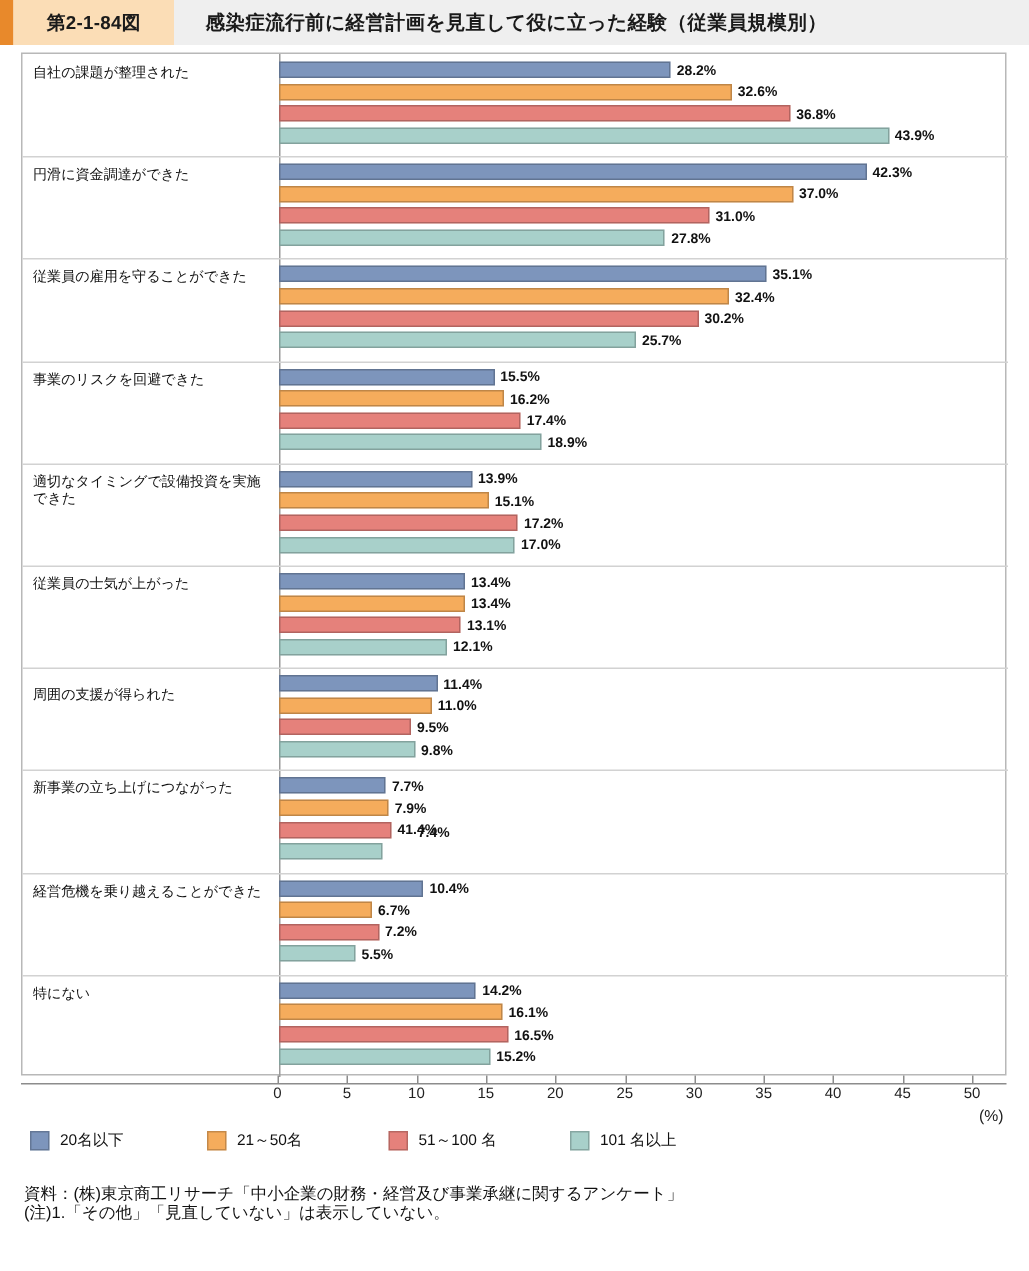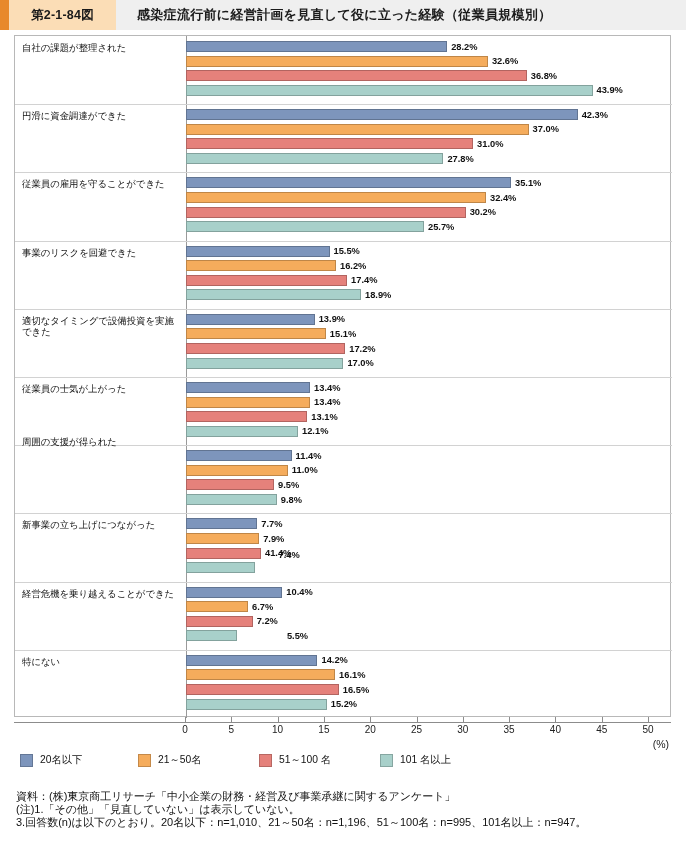--- a/index.html
+++ b/index.html
@@ -244,21 +244,21 @@
         </div>
         <div class="bar" style="left: 171px; top: 346px; width: 124.084px; background: rgb(125, 149, 188);"></div>
         <div class="bar-val" style="left: 299.084px; top: 346.5px;">13.4%</div>
         <div class="bar" style="left: 171px; top: 360.6px; width: 124.084px; background: rgb(245, 172, 92);"></div>
         <div class="bar-val" style="left: 299.084px; top: 361.1px;">13.4%</div>
         <div class="bar" style="left: 171px; top: 375.2px; width: 121.306px; background: rgb(229, 129, 123);"></div>
         <div class="bar-val" style="left: 296.306px; top: 375.7px;">13.1%</div>
         <div class="bar" style="left: 171px; top: 389.8px; width: 112.046px; background: rgb(168, 208, 202);"></div>
         <div class="bar-val" style="left: 287.046px; top: 390.3px;">12.1%</div>
         <div class="group-sep" style="top: 409.2px;"></div>
-        <div class="cat-label" style="top: 400px;">
+        <div class="cat-label" style="top: 422px; font-family: Liberation Mono, monospace;">
           <div>周囲の支援が得られた</div>
         </div>
         <div class="bar" style="left: 171px; top: 414.2px; width: 105.564px; background: rgb(125, 149, 188);"></div>
         <div class="bar-val" style="left: 280.564px; top: 414.7px;">11.4%</div>
         <div class="bar" style="left: 171px; top: 428.8px; width: 101.86px; background: rgb(245, 172, 92);"></div>
         <div class="bar-val" style="left: 276.86px; top: 429.3px;">11.0%</div>
         <div class="bar" style="left: 171px; top: 443.4px; width: 87.97px; background: rgb(229, 129, 123);"></div>
         <div class="bar-val" style="left: 262.97px; top: 443.9px;">9.5%</div>
         <div class="bar" style="left: 171px; top: 458px; width: 90.748px; background: rgb(168, 208, 202);"></div>
         <div class="bar-val" style="left: 265.748px; top: 458.5px;">9.8%</div>
@@ -278,21 +278,21 @@
         <div class="cat-label" style="top: 551.6px;">
           <div>経営危機を乗り越えることができた</div>
         </div>
         <div class="bar" style="left: 171px; top: 550.6px; width: 96.304px; background: rgb(125, 149, 188);"></div>
         <div class="bar-val" style="left: 271.304px; top: 551.1px;">10.4%</div>
         <div class="bar" style="left: 171px; top: 565.2px; width: 62.042px; background: rgb(245, 172, 92);"></div>
         <div class="bar-val" style="left: 237.042px; top: 565.7px;">6.7%</div>
         <div class="bar" style="left: 171px; top: 579.8px; width: 66.672px; background: rgb(229, 129, 123);"></div>
         <div class="bar-val" style="left: 241.672px; top: 580.3px;">7.2%</div>
         <div class="bar" style="left: 171px; top: 594.4px; width: 50.93px; background: rgb(168, 208, 202);"></div>
-        <div class="bar-val" style="left: 225.93px; top: 594.9px; margin-left: 46px;">5.5%</div>
+        <div class="bar-val" style="left: 225.93px; top: 594.9px;">5.5%</div>
         <div class="group-sep" style="top: 613.8px;"></div>
         <div class="cat-label" style="top: 619.8px;">
           <div>特にない</div>
         </div>
         <div class="bar" style="left: 171px; top: 618.8px; width: 131.492px; background: rgb(125, 149, 188);"></div>
         <div class="bar-val" style="left: 306.492px; top: 619.3px;">14.2%</div>
         <div class="bar" style="left: 171px; top: 633.4px; width: 149.086px; background: rgb(245, 172, 92);"></div>
         <div class="bar-val" style="left: 324.086px; top: 633.9px;">16.1%</div>
         <div class="bar" style="left: 171px; top: 648px; width: 152.79px; background: rgb(229, 129, 123);"></div>
         <div class="bar-val" style="left: 327.79px; top: 648.5px;">16.5%</div>
@@ -343,16 +343,15 @@
       </div>
       <div class="legend-item" style="left: 360px;">
         <span class="legend-swatch" style="background: rgb(168, 208, 202);"></span>
         <span class="legend-text">101 名以上</span>
       </div>
     </div>
 
   <div class="footer" id="footer-layer">
       <div class="footer-line">資料：(株)東京商工リサーチ「中小企業の財務・経営及び事業承継に関するアンケート」</div>
       <div class="footer-line">(注)1.「その他」「見直していない」は表示していない。</div>
-      <div class="footer-line">3.回答数(n)は以下のとおり。20名以下：n=1,010、21～50名：n=1,196、51～100名：n=995、101名以上：n=947。</div>
     </div>
 
 </div>
 
 </body></html>

